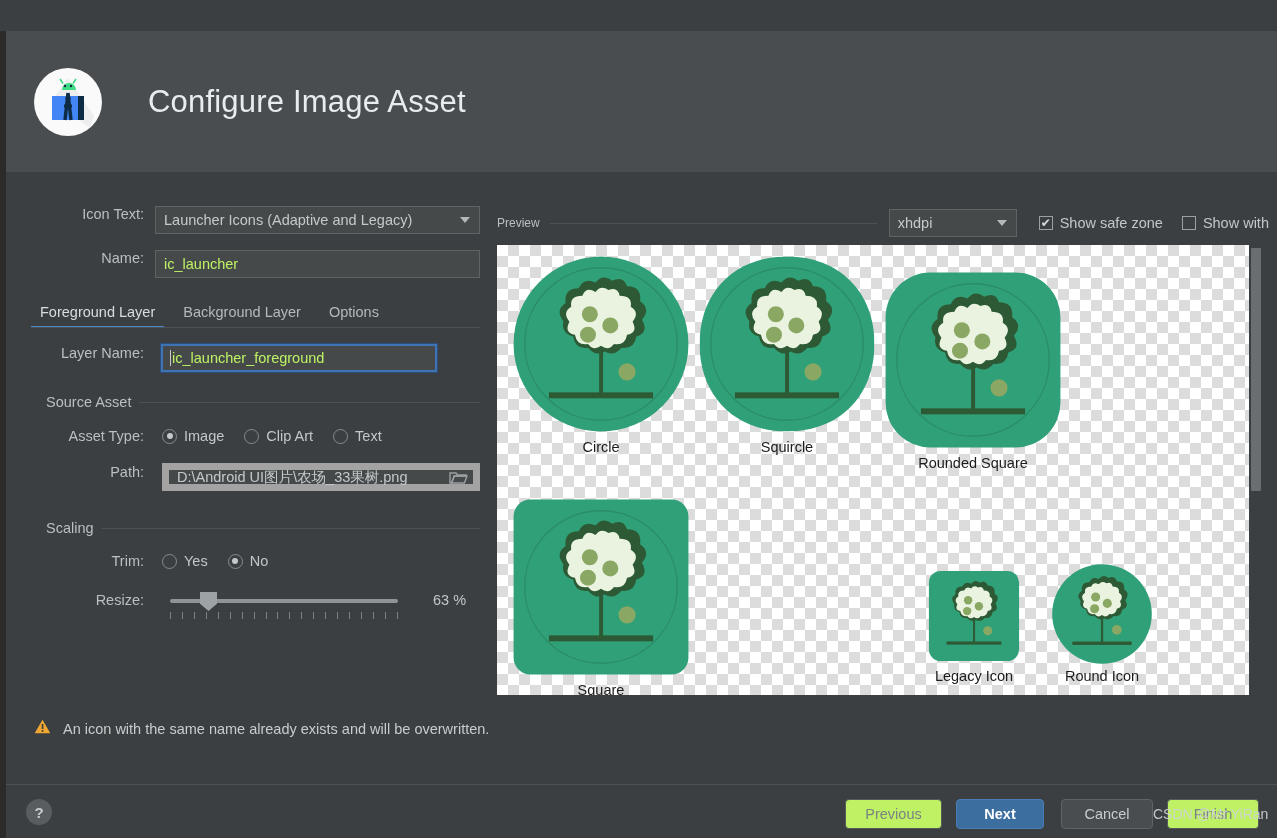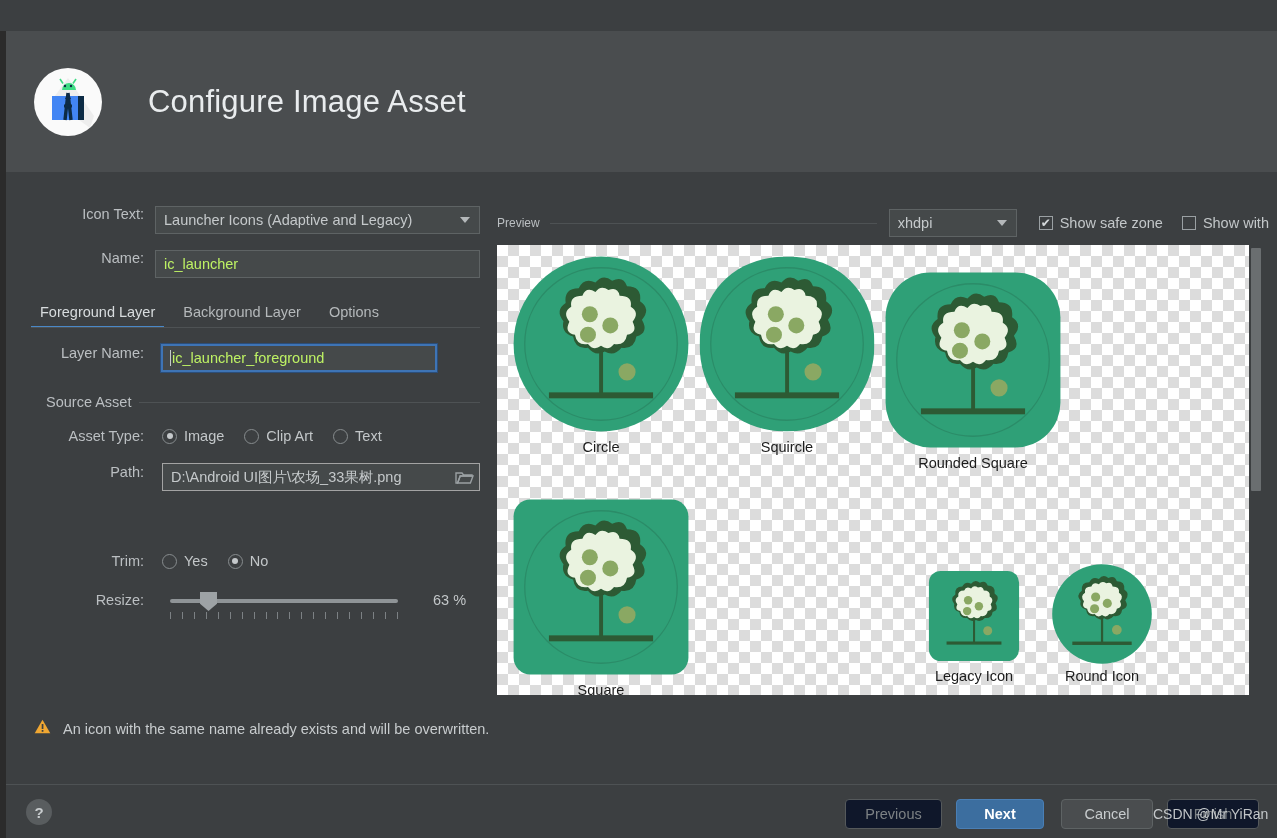--- a/index.html
+++ b/index.html
@@ -132,21 +132,21 @@
     display: flex; align-items: center; justify-content: center;
   }
   .radio.on .dot::after {
     content: ""; width: 6px; height: 6px; border-radius: 50%;
     background: #c5c9cb;
   }
   .radio .rlabel { color: #c3c7c9; font-size: 14.5px; }
 
   
   .pathfield {
-    background: #45494a; border: 1px solid #a3a3a3;
+    background: #45494a; border: 7px solid #a3a3a3;
     height: 28px; display: flex; align-items: center;
     color: #c5c9cb; font-size: 14.5px; padding-left: 8px;
     justify-content: space-between;
   }
   .folder-btn {
     width: 30px; height: 26px; display:flex; align-items:center; justify-content:center;
   }
 
   
   .slider-wrap { position: absolute; }
@@ -235,21 +235,21 @@
     border-radius: 50%; background: #595d5f;
     display: flex; align-items: center; justify-content: center;
     color: #c8ccce; font-size: 15px; font-weight: bold;
   }
   .btn {
     position: absolute; top: 14px; height: 30px;
     border: 1px solid #5e6364; border-radius: 4px;
     background: #4a4d4f; color: #c8ccce;
     font-size: 14.5px; display: flex; align-items: center; justify-content: center;
   }
-  .btn.disabled { color: #7c8184; background: #0f172a; border-color: #55595b; }
+  .btn.disabled { color: #7c8184; background: #bef264; border-color: #55595b; }
   .btn.primary {
     background: #3c6e9f; border: 1px solid #4a7fb5; color: #ffffff; font-weight: bold;
   }
   .watermark {
     position: absolute; left: 1153px; top: 806px;
     font-size: 14px; color: #cfd3d5; opacity: .92; white-space: nowrap;
     z-index: 20;
   }
 </style>
 </head>
@@ -349,20 +349,24 @@
       <div class="pathfield" style="position:absolute; left:156px; top:291px; width:318px;">
         <span>D:\Android UI图片\农场_33果树.png</span>
         <span class="folder-btn">
           <svg width="19" height="15" viewBox="0 0 19 15">
             <path d="M1 3h6l1.6 2H17v1H5.2L2.6 13H1z" fill="none" stroke="#9aa0a3" stroke-width="1.4"></path>
             <path d="M5.2 6H18l-2.6 7H2.6z" fill="none" stroke="#9aa0a3" stroke-width="1.4"></path>
           </svg>
         </span>
       </div>
 
+      <div class="group" style="left:40px; top:348px; width:434px;">
+        <span class="g-label">Scaling</span>
+        <span class="g-line"></span>
+      </div>
 
       <div class="row" style="left:28px; top:381px;">
         <span class="lbl" style="width:110px;">Trim:</span>
       </div>
       <div class="row" style="left:156px; top:381px; gap:20px;">
         <span class="radio">
           <span class="dot"></span>
           <span class="rlabel">Yes</span>
         </span>
         <span class="radio on">

